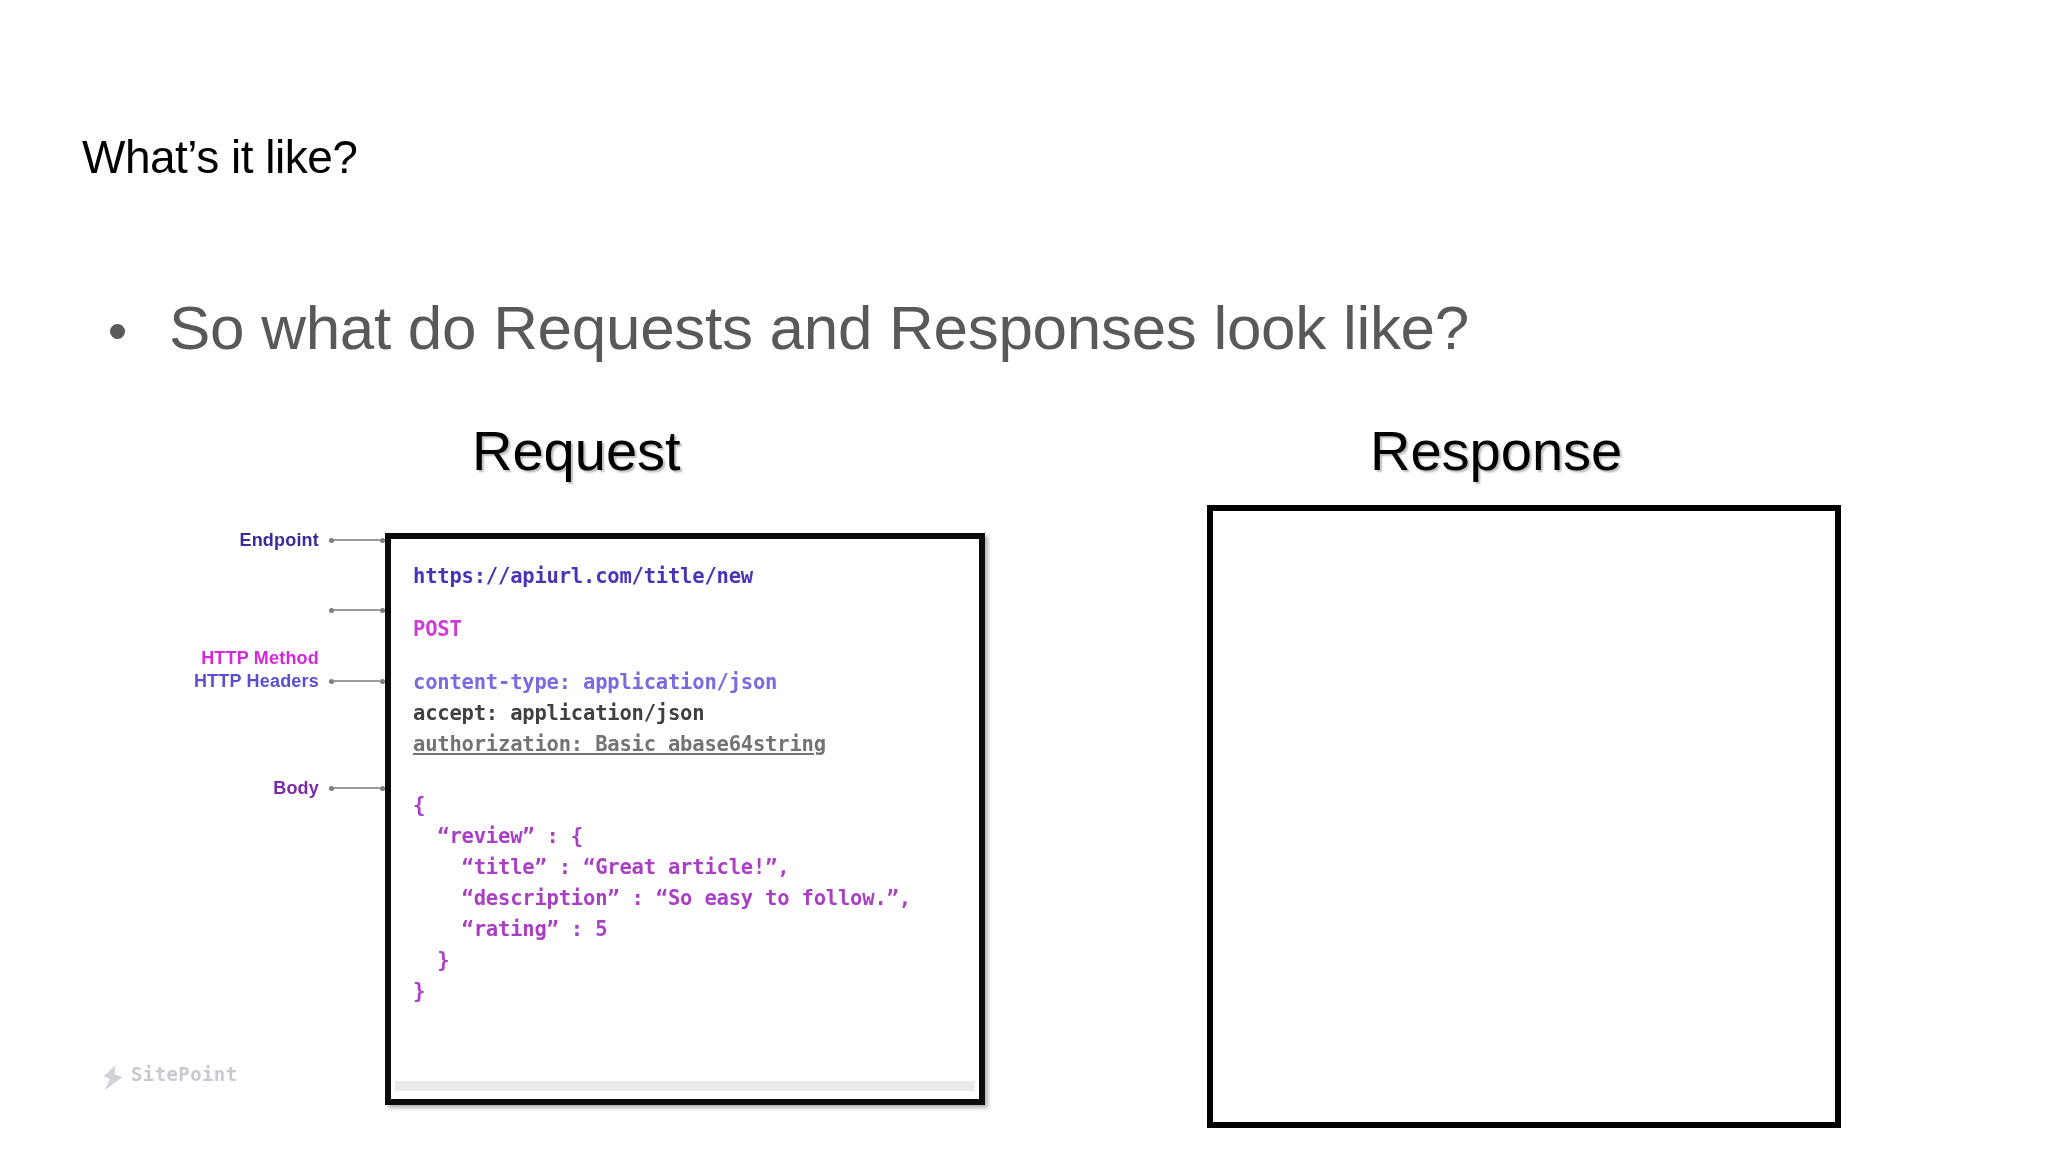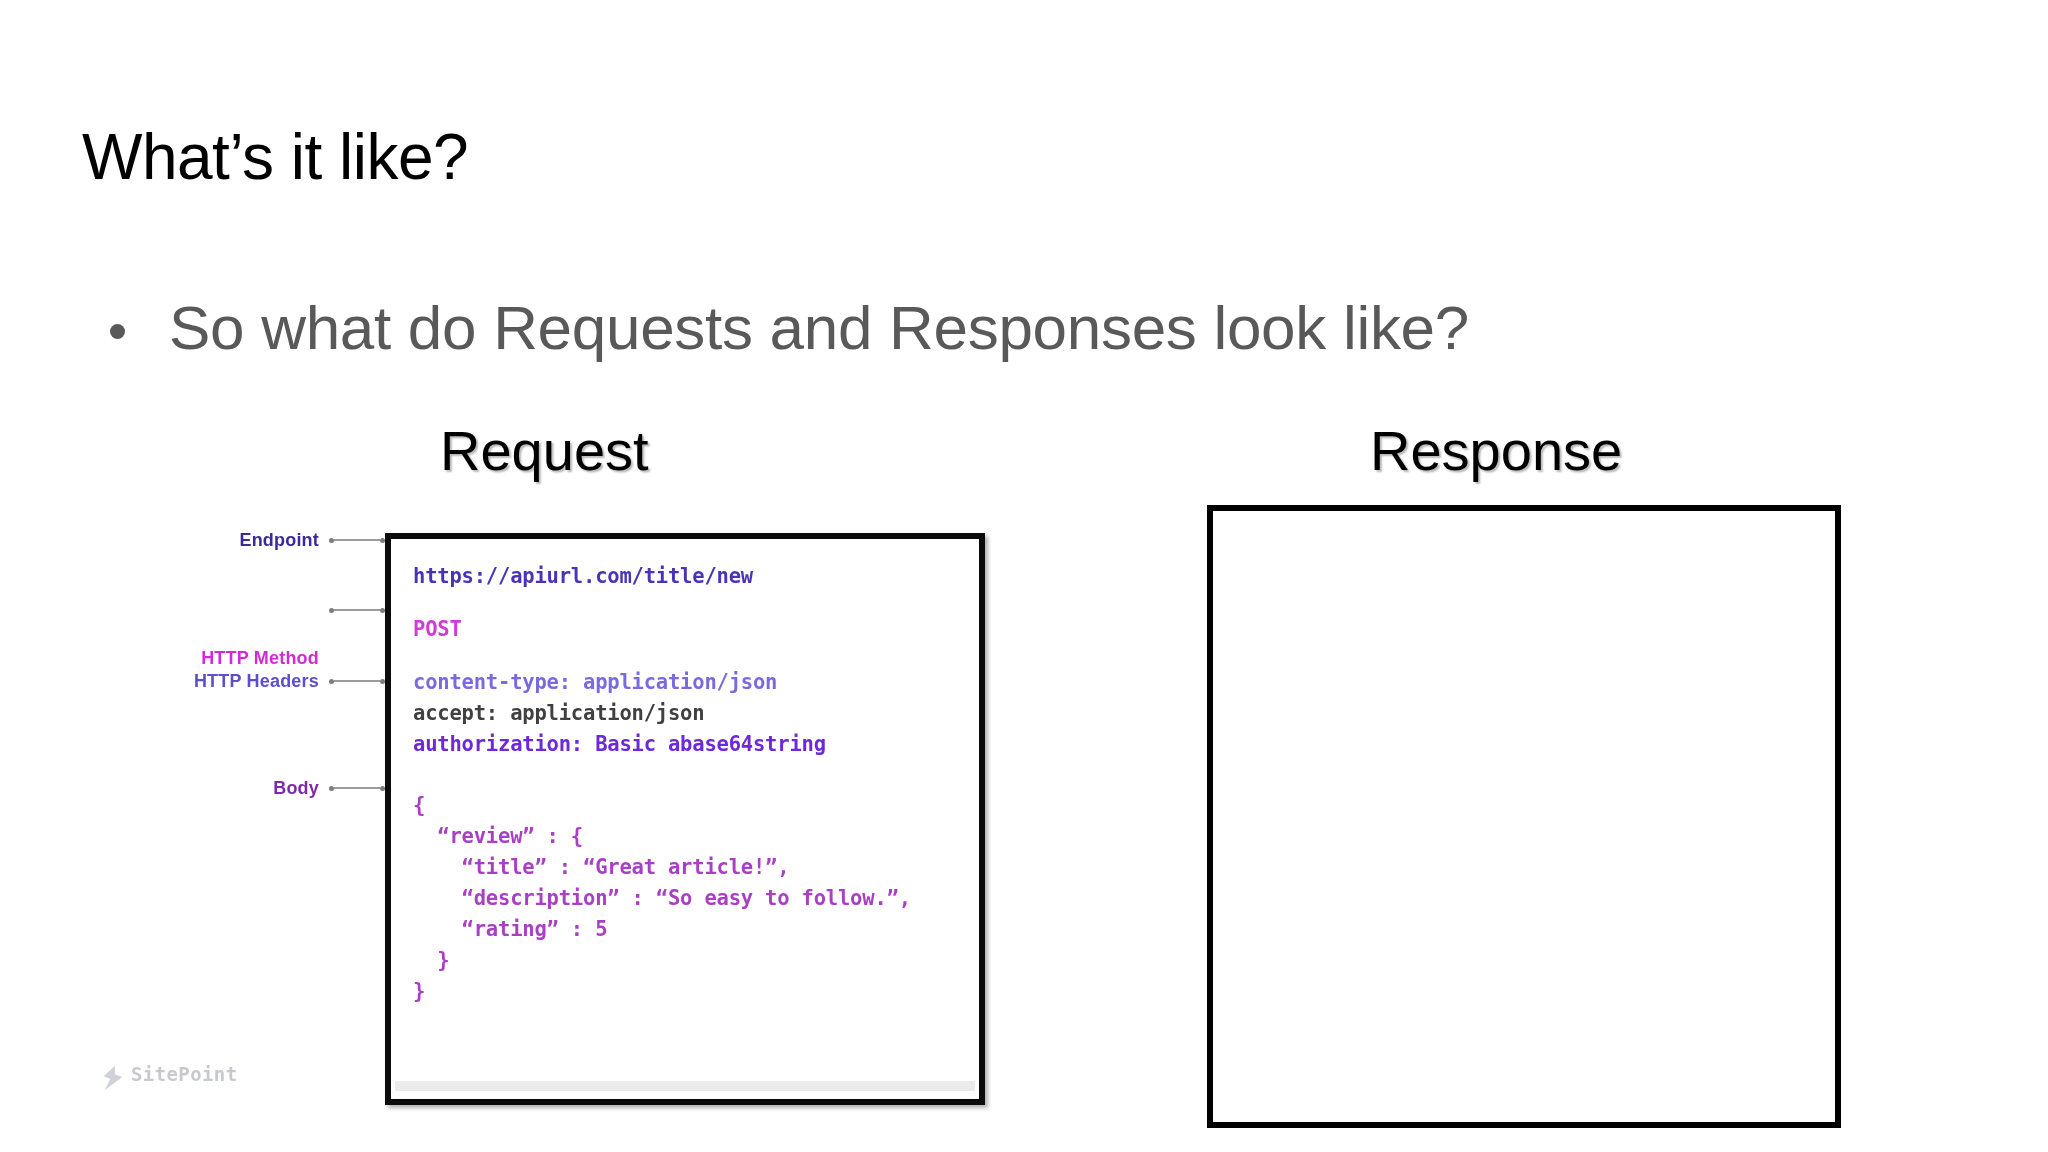--- a/index.html
+++ b/index.html
@@ -14,21 +14,21 @@
     overflow: hidden;
     font-family: "Liberation Sans", sans-serif;
     -webkit-font-smoothing: antialiased;
   }
 
   
   .slide-title {
     position: absolute;
     left: 82px;
     top: 118px;
-    font-size: 64px;
+    font-size: 46px;
     line-height: 78px;
     color: #000000;
     font-weight: 400;
     letter-spacing: -0.5px;
     white-space: nowrap;
   }
 
   
   .bullet-row {
     position: absolute;
@@ -60,21 +60,21 @@
   
   .col-heading {
     position: absolute;
     font-size: 56px;
     line-height: 62px;
     color: #000000;
     font-weight: 400;
     white-space: nowrap;
     text-shadow: 2px 2px 2px rgba(0,0,0,0.28);
   }
-  #heading-request { left: 440px; top: 420px; }
+  #heading-request { left: 472px; top: 420px; }
   #heading-response { left: 1370px; top: 420px; }
 
   
   .request-figure {
     position: absolute;
     left: 80px;
     top: 505px;
     width: 960px;
     height: 610px;
   }
@@ -241,21 +241,21 @@
       <div class="code-line" style="color:#4b33b8;">https://apiurl.com/title/new</div>
 
       <div class="spacer-sm"></div>
 
       <div class="code-line" style="color:#cf3bd6;">POST</div>
 
       <div class="spacer-sm"></div>
 
       <div class="code-line" style="color:#7a6ae0;">content-type: application/json</div>
       <div class="code-line" style="color:#404040;">accept: application/json</div>
-      <div class="code-line" style="color:#6d28d9;">authorization: Basic abase64string</div>
+      <div class="code-line" style="color:#737373;text-decoration:underline;">authorization: Basic abase64string</div>
 
       <div class="spacer-sm" style="height:30px;"></div>
 
       <div class="code-line" style="color:#a93fc4;">{</div>
       <div class="code-line" style="color:#a93fc4;">  “review” : {</div>
       <div class="code-line" style="color:#a93fc4;">    “title” : “Great article!”,</div>
       <div class="code-line" style="color:#a93fc4;">    “description” : “So easy to follow.”,</div>
       <div class="code-line" style="color:#a93fc4;">    “rating” : 5</div>
       <div class="code-line" style="color:#a93fc4;">  }</div>
       <div class="code-line" style="color:#a93fc4;">}</div>

